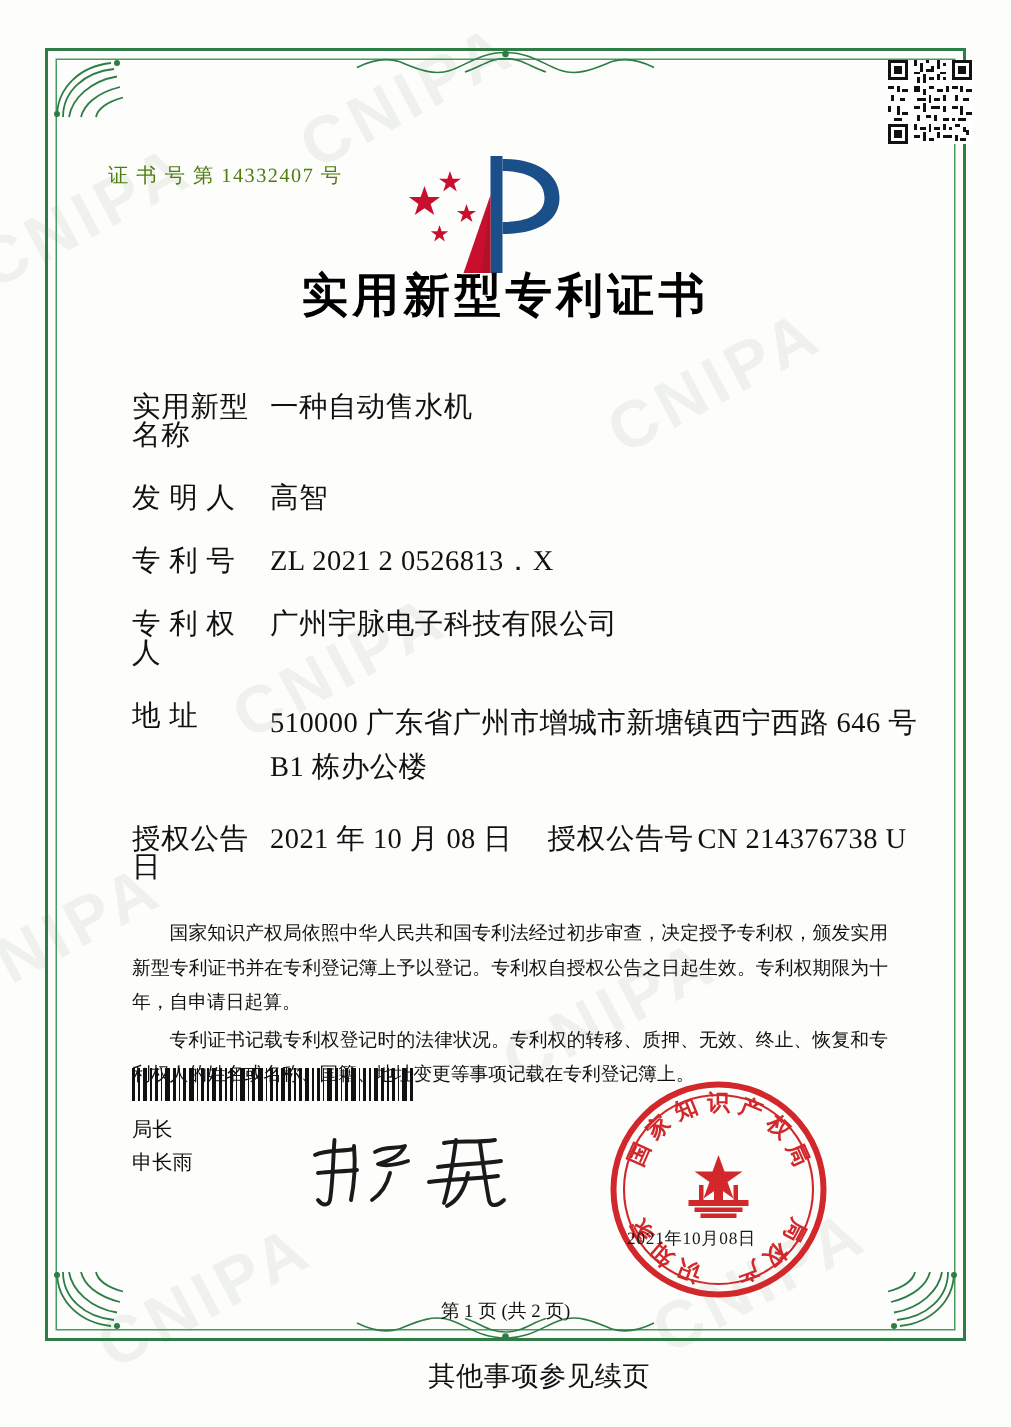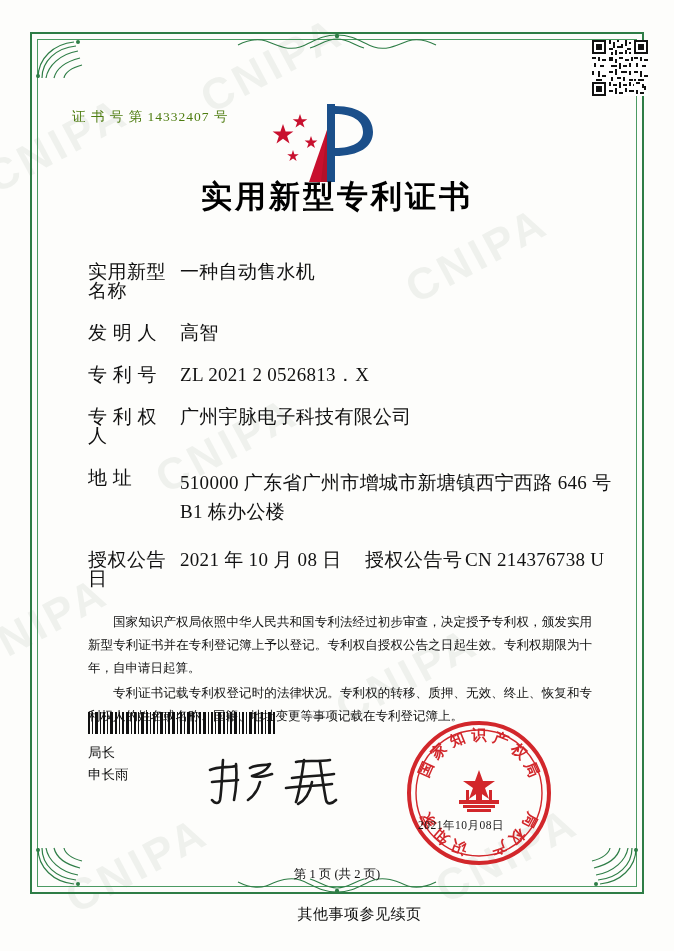--- a/index.html
+++ b/index.html
@@ -223,21 +223,21 @@
     font-size: 12.5px;
     color: #111;
   }
 
   .footnote {
     position: absolute;
     left: 0;
     right: 0;
     top: 905px;
     text-align: center;
-    font-size: 15px;
+    font-size: 18px;
     color: #111;
     letter-spacing: 0.5px;
     padding-left: 45px;
   }
 </style>
 </head>
 <body>
 
 <div class="page">
 

